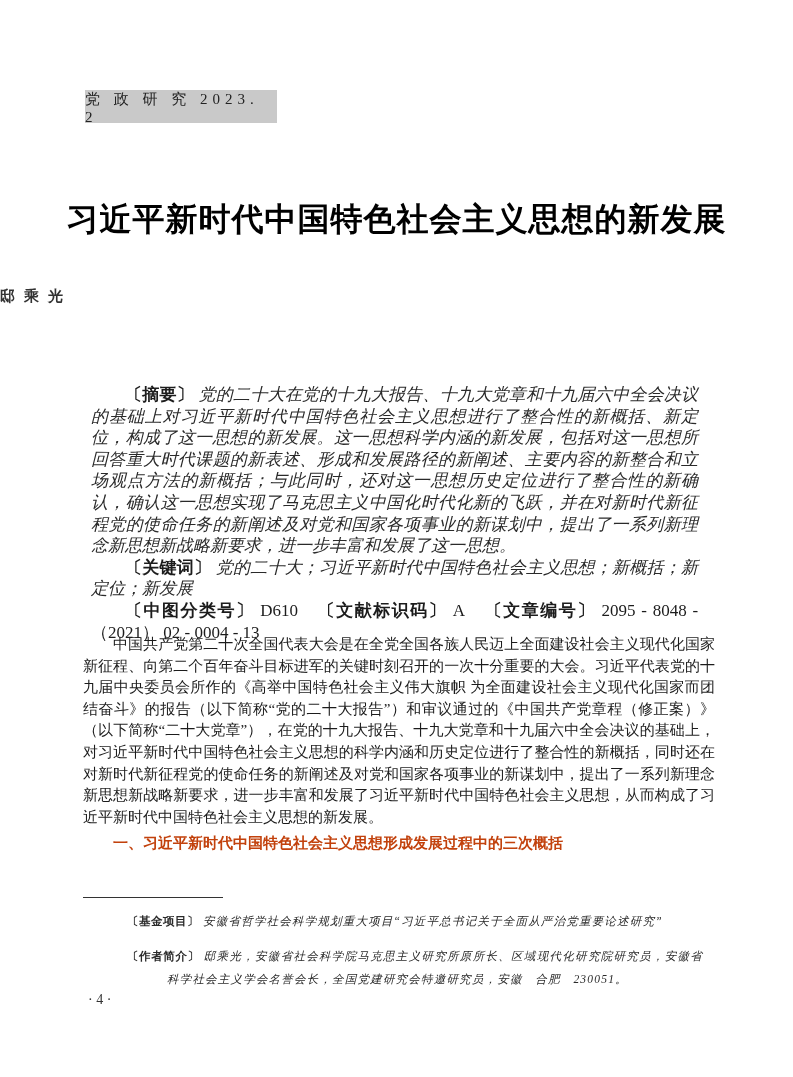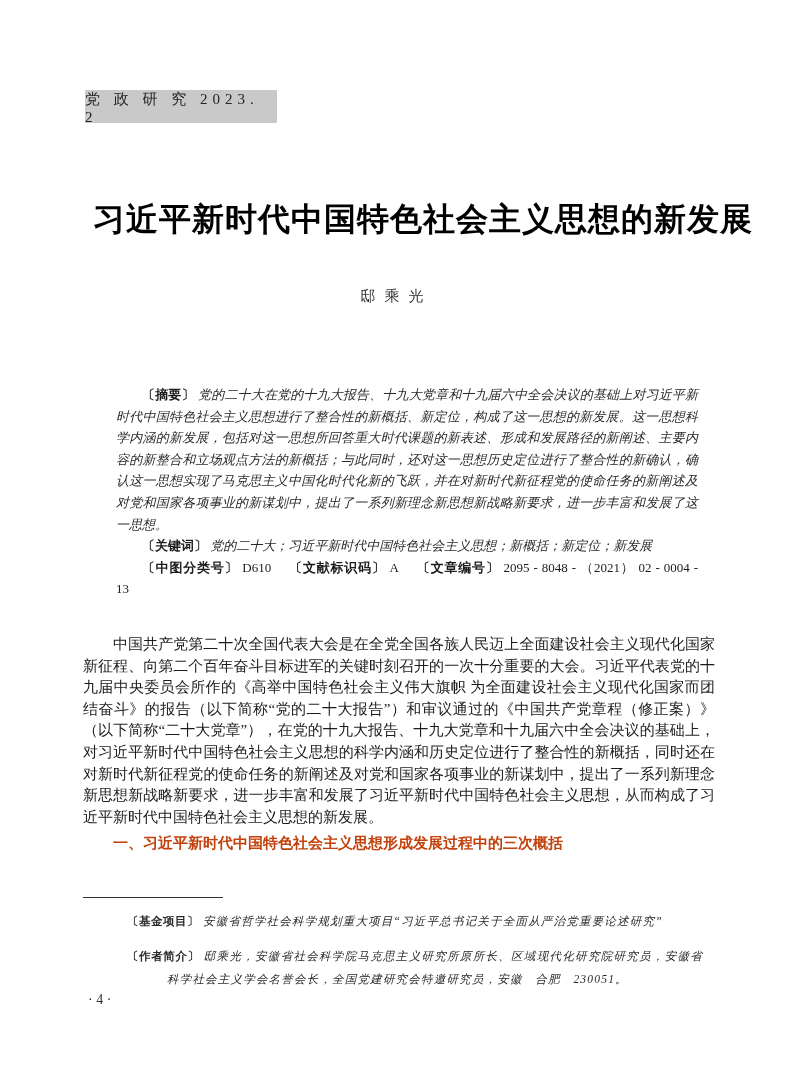--- a/index.html
+++ b/index.html
@@ -35,45 +35,46 @@
     font-family: "Liberation Serif", "DejaVu Serif", serif;
   }
 
   
   .article-title {
     position: absolute;
     left: 40px;
     right: 40px;
     top: 198px;
     margin: 0;
-    text-align: right;
+    text-align: center;
     font-size: 32px;
     font-weight: 900;
     letter-spacing: 1px;
     color: #000;
     font-family: "Liberation Serif", "DejaVu Serif", serif;
   }
   .article-author {
     position: absolute;
     left: 0;
     right: 0;
     top: 287px;
-    text-align: center;
+    text-align: left;
     font-size: 15px;
     letter-spacing: 9px;
     color: #333;
+    font-weight: bold;
   }
 
   
   .front-matter {
     position: absolute;
-    left: 116px;
+    left: 91px;
     right: 95px;
     top: 384px;
-    font-size: 13px;
+    font-size: 17px;
     line-height: 21.6px;
     text-align: justify;
   }
   .front-matter p {
     margin: 0;
     text-indent: 2em;
   }
   .fm-label {
     font-weight: bold;
     font-family: "Liberation Sans", "DejaVu Sans", sans-serif;

